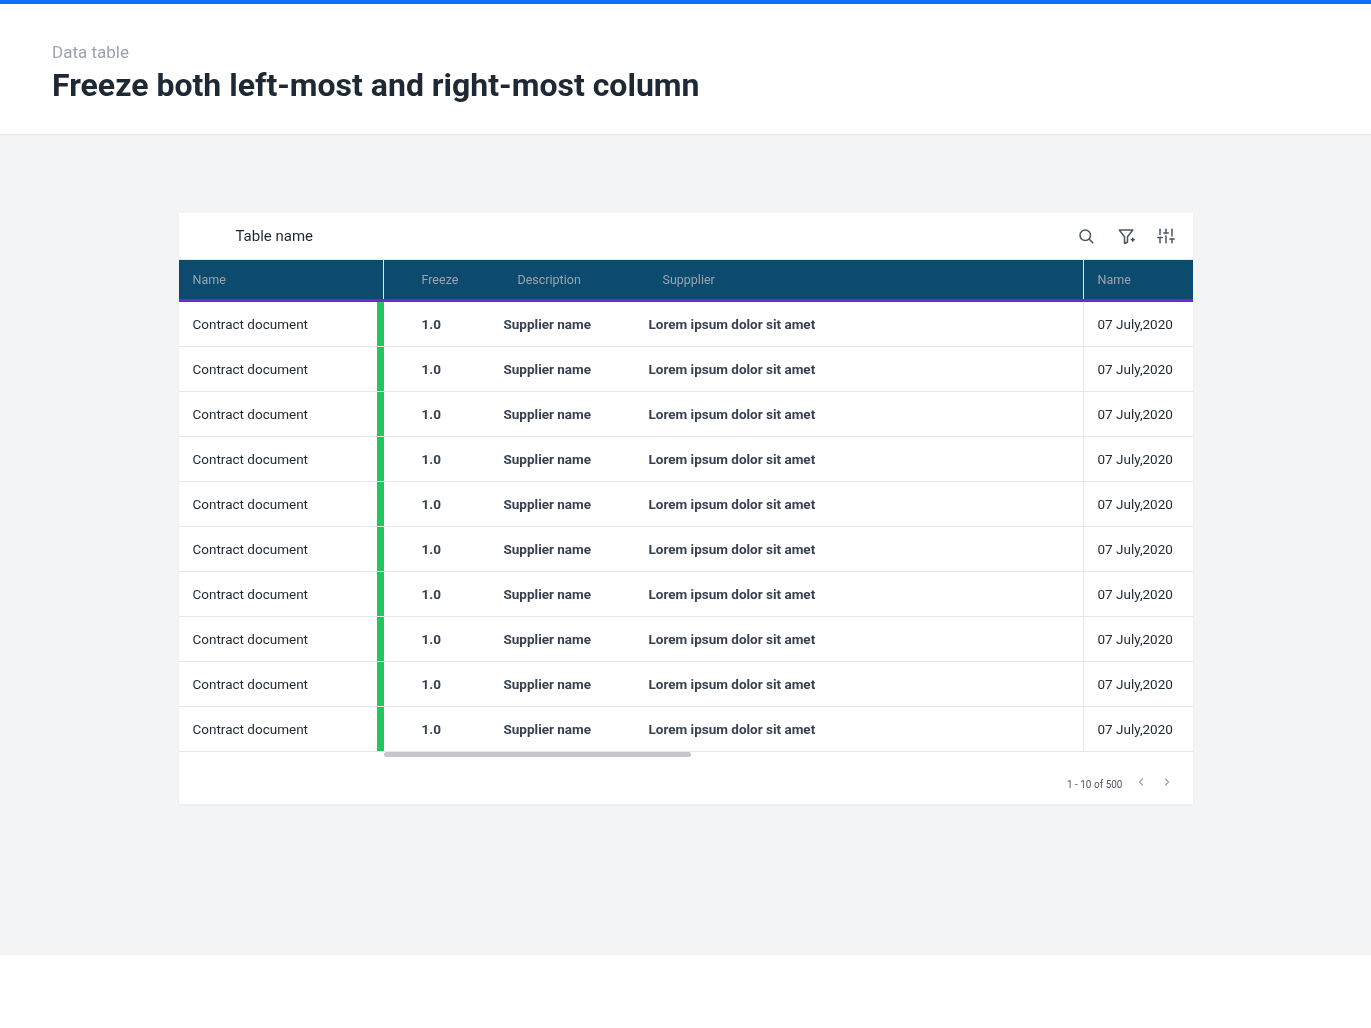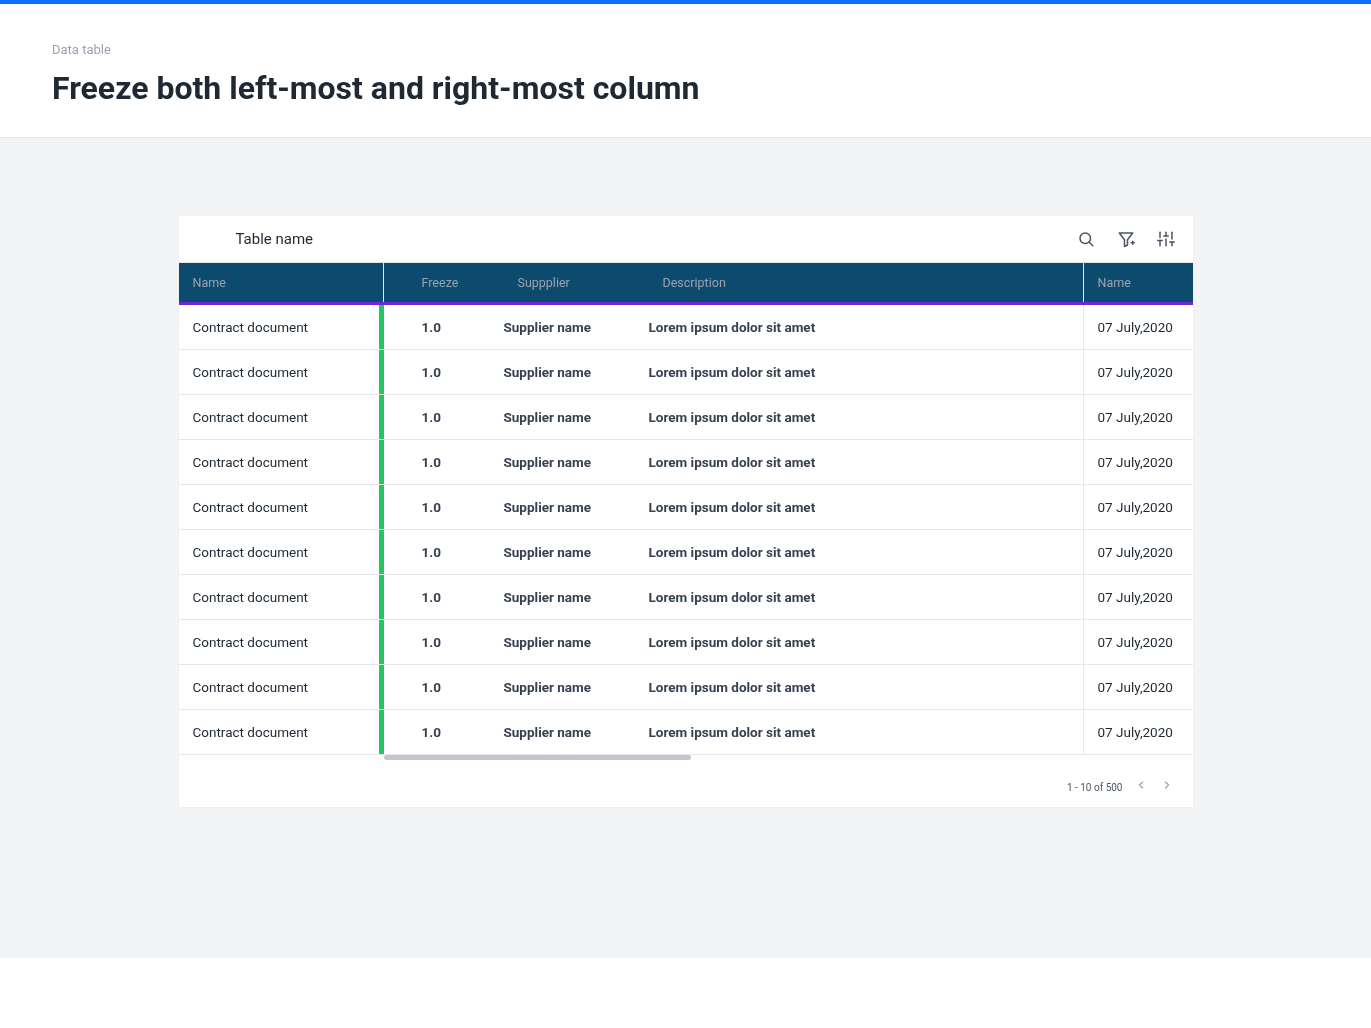--- a/index.html
+++ b/index.html
@@ -14,23 +14,23 @@
     height: 4px;
     background: #0d6efd;
     width: 100%;
   }
   .page-header {
     padding: 38px 52px 30px 52px;
     border-bottom: 1px solid #e5e7eb;
   }
   .eyebrow {
     color: #9ca3af;
-    font-size: 13px;
+    font-size: 17px;
     font-weight: 400;
-    margin-bottom: 12px;
+    margin-bottom: 4px;
   }
   .page-title {
     font-size: 32px;
     font-weight: 700;
     color: #1f2933;
     line-height: 1.2;
   }
   .canvas {
     background: #f3f4f6;
     padding: 78px 0 120px 0;
@@ -98,21 +98,21 @@
   .td {
     font-size: 13.5px;
     color: #1f2933;
     padding: 14px 14px;
     white-space: nowrap;
     overflow: hidden;
     text-overflow: ellipsis;
   }
   .td-left {
     padding-left: 14px;
-    border-right: 5px solid #22c55e;
+    border-right: 7px solid #22c55e;
     font-weight: 400;
   }
   .td-right {
     border-left: 1px solid #e5e7eb;
     padding-left: 14px;
   }
   .td-mid {
     font-weight: 700;
     color: #374151;
     padding-left: 38px;
@@ -202,22 +202,22 @@
               <line x1="17" y1="16" x2="23" y2="16"></line>
             </svg>
         </span>
       </div>
     </div>
 
     <div class="table-wrap">
       <div class="header-row">
         <div class="th th-left">Name</div>
         <div class="th" style="padding-left:38px;">Freeze</div>
+        <div class="th">Description</div>
         <div class="th">Suppplier</div>
-        <div class="th">Description</div>
         <div class="th th-right">Name</div>
       </div>
       <div id="rows-host">
           <div class="data-row">
             <div class="td td-left">Contract document</div>
             <div class="td td-mid td-version">1.0</div>
             <div class="td td-mid td-supplier">Supplier name</div>
             <div class="td td-mid td-desc">Lorem ipsum dolor sit amet</div>
             <div class="td td-right">07 July,2020</div>
           </div>

